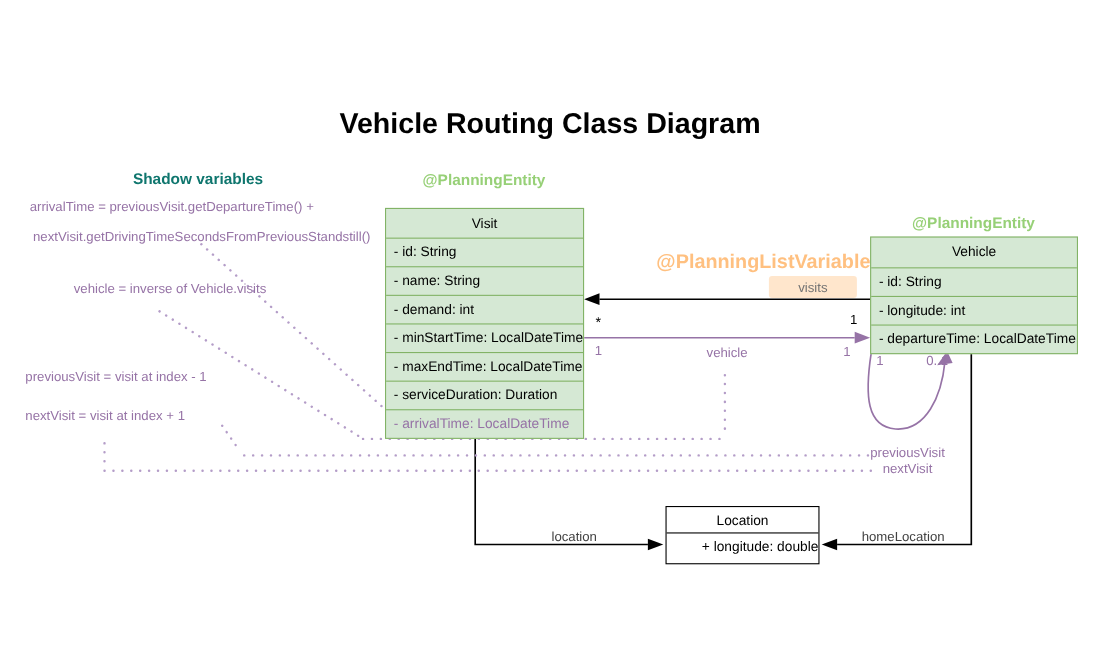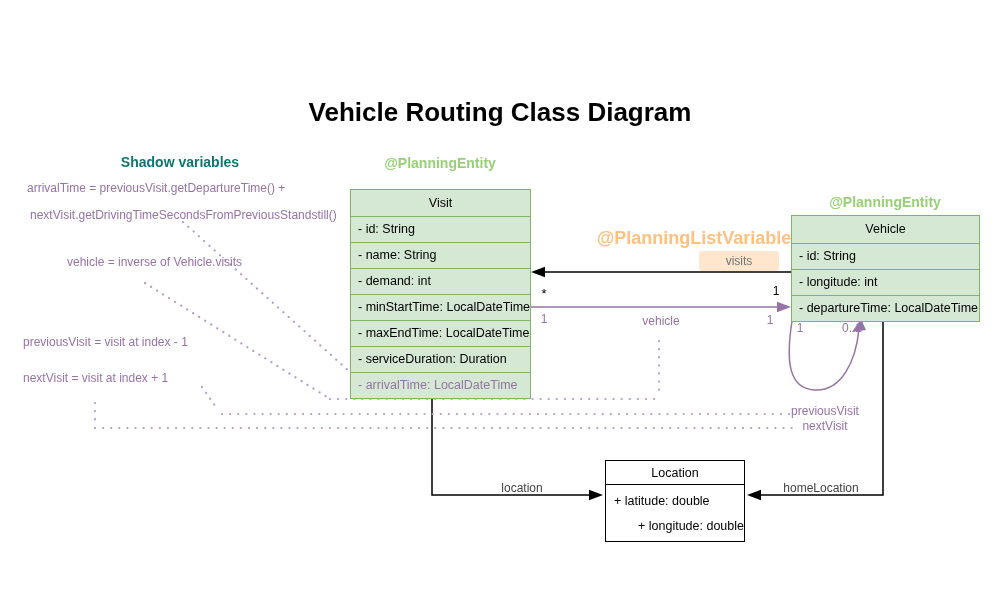--- a/index.html
+++ b/index.html
@@ -101,21 +101,20 @@
   <div class="abs ctr annot-green" style="left:885px;top:202px;">@PlanningEntity</div>
   <div class="uml green" id="vehicle-box" style="left:791px;top:215px;width:189px;">
     <div class="hdr" style="height:27px;line-height:27px;">Vehicle</div>
     <div class="row">- id: String</div>
     <div class="row">- longitude: int</div>
     <div class="row">- departureTime: LocalDateTime</div>
   </div>
 
   <div class="uml plain" id="loc-box" style="left:605px;top:460px;width:140px;">
     <div class="hdr">Location</div>
-    <div class="lrow" style="margin-top:4px;">+ latitude: double</div>
     <div class="lrow" style="margin-bottom:2px;text-align:right;">+ longitude: double</div>
   </div>
 
   <div class="abs ctr annot-orange" style="left:694px;top:238px;">@PlanningListVariable</div>
   <div class="abs" id="visits-badge">visits</div>
   <div class="abs ctr mult black" style="left:544px;top:293px;font-size:13px;">*</div>
   <div class="abs ctr mult black" style="left:776px;top:291px;">1</div>
 
   <div class="abs ctr mult purple" style="left:544px;top:319px;">1</div>
   <div class="abs ctr mult purple" style="left:661px;top:321px;">vehicle</div>

